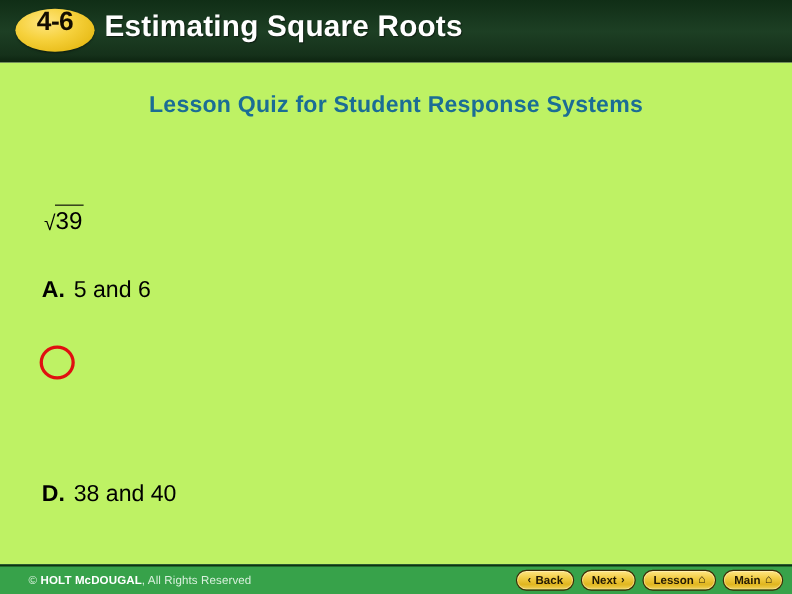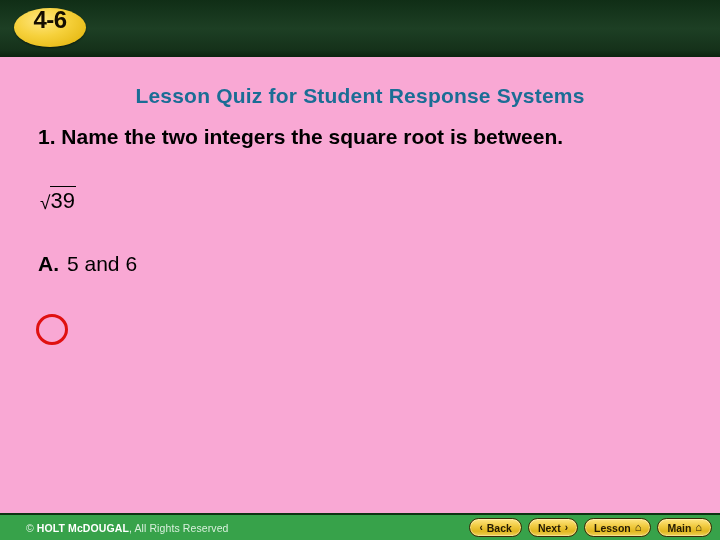--- a/index.html
+++ b/index.html
@@ -58,21 +58,21 @@
     text-shadow: 1px 1px 1px rgba(0,0,0,0.5);
   }
 
   
   #content-area {
     position: absolute;
     left: 0;
     top: 57px;
     width: 720px;
     height: 456px;
-    background: #f9a8d4;
+    background: #bef264;
   }
 
   #quiz-subtitle {
     position: absolute;
     left: 0;
     top: 27px;
     width: 720px;
     text-align: center;
     font-size: 21px;
     font-weight: bold;
@@ -203,40 +203,43 @@
   }
   .nav-glyph.home { font-size: 11px; }
 </style>
 </head>
 <body>
 
 <div id="header-bar">
   <div id="lesson-badge">
     <span id="lesson-badge-label">4-6</span>
   </div>
+  <div id="header-title">Estimating Square Roots</div>
 </div>
 
 <div id="content-area">
 
   <div id="quiz-subtitle">Lesson Quiz for Student Response Systems</div>
 
-  <div id="question-text">1. Name the two integers the square root is between.</div>
 
   <div id="question-expression">
     <span class="radic">√</span><span class="radicand">39</span>
   </div>
 
   <div class="choice-row" id="choice-a">
     <span class="choice-letter">A.</span><span class="choice-body">5 and 6</span>
   </div>
 
 
   <div id="choice-b-highlight"></div>
 
 
+  <div class="choice-row" id="choice-d">
+    <span class="choice-letter">D.</span><span class="choice-body">38 and 40</span>
+  </div>
 
 </div>
 
 <div id="footer-bar">
 
   <div id="copyright-text">
     <span>© </span><span class="brand">HOLT McDOUGAL</span><span>, All Rights Reserved</span>
   </div>
 
   <div id="footer-nav">

